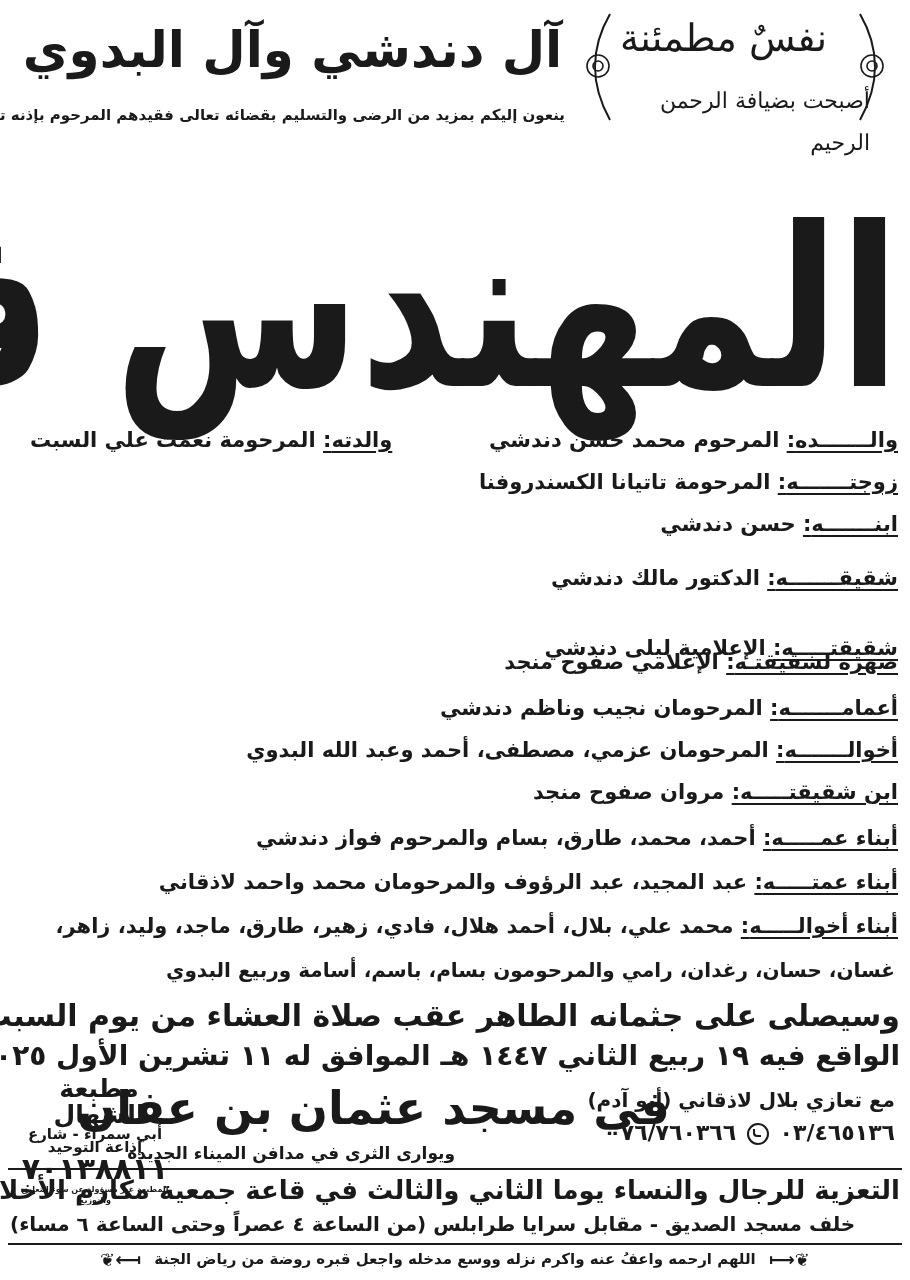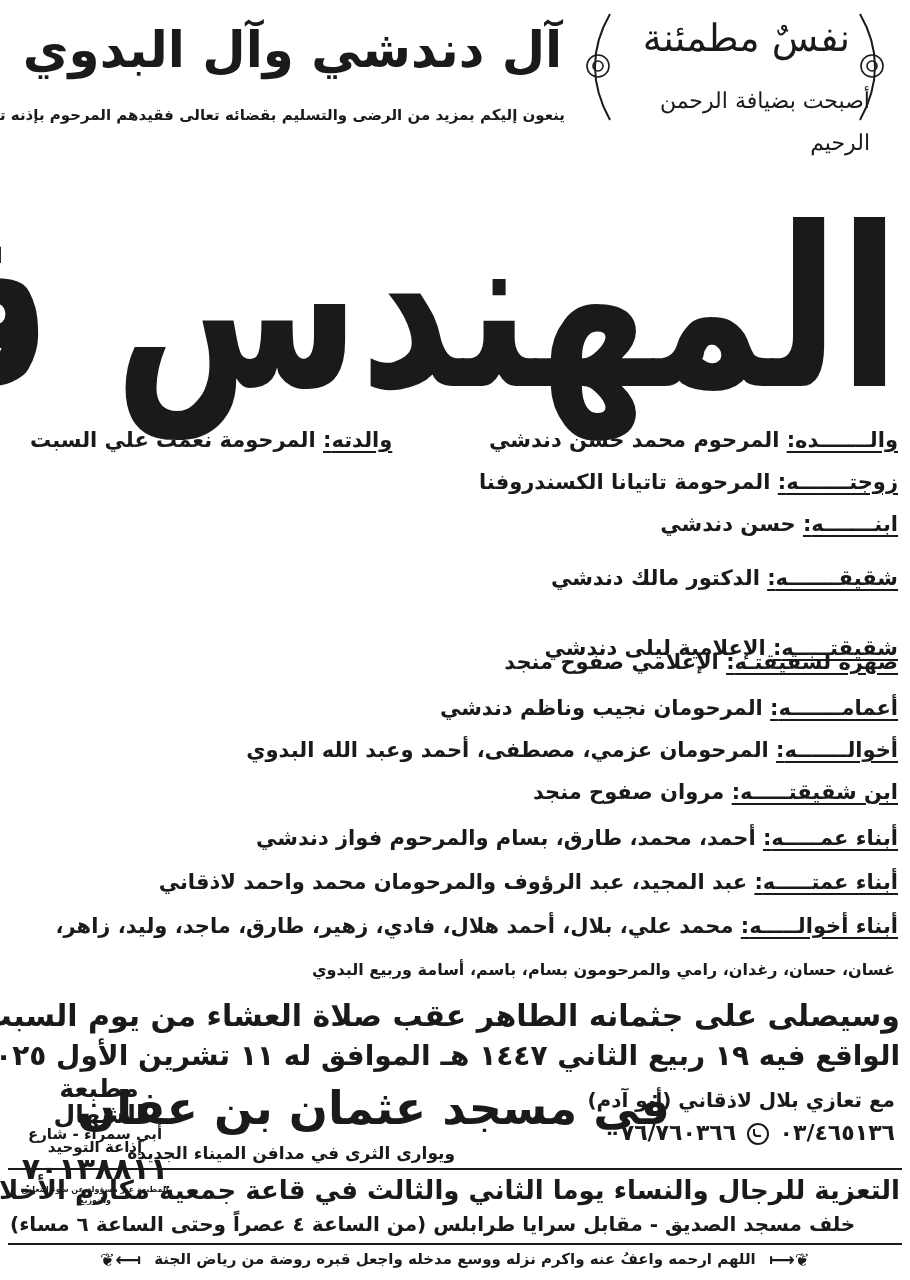--- a/index.html
+++ b/index.html
@@ -3,40 +3,40 @@
 <meta charset="utf-8">
 <style>
   html, body { margin: 0; padding: 0; background: #ffffff; }
   body { width: 910px; height: 1280px; overflow: hidden; position: relative;
          font-family: "DejaVu Sans", sans-serif; color: #1a1a1a; direction: rtl; }
   .abs { position: absolute; }
 
   
   .verse-frame { right: 10px; top: 6px; width: 330px; height: 122px; }
   .verse-frame svg { position: absolute; left: 0; top: 0; }
-  .verse-main { position: absolute; right: 50px; top: 8px; width: 230px; text-align: right;
+  .verse-main { position: absolute; right: 50px; top: 8px; width: 230px; text-align: left;
                 font-family: "DejaVu Serif", serif; font-size: 38px; line-height: 48px; }
   .verse-sub { position: absolute; right: 30px; top: 74px; width: 270px; 
                font-family: "DejaVu Serif", serif; font-size: 22px; line-height: 42px; }
 
   .families { right: 345px; top: 10px; width: 545px; text-align: center;
               font-size: 50px; line-height: 80px; font-weight: bold; letter-spacing: -1px; }
   .announce { right: 345px; top: 100px; width: 560px; text-align: center;
               font-size: 15px; font-weight: bold; line-height: 30px; white-space: nowrap; }
 
   .deceased { right: 10px; top: 135px; width: 890px; text-align: center;
               font-size: 178px; font-weight: bold; line-height: 280px; letter-spacing: -4px;
               transform: scaleY(1.25); transform-origin: center top; white-space: nowrap; }
 
   
   .rel-row { right: 12px; font-size: 21px; font-weight: bold; white-space: nowrap; line-height: 32px; }
   .rel-label { text-decoration: underline; text-underline-offset: 4px; }
   .rel-colon { text-decoration: underline; text-underline-offset: 4px; }
   .mother { left: 30px; top: 424px; font-size: 21px; font-weight: bold; white-space: nowrap; line-height: 32px; }
-  .cont { right: 15px; top: 955px; font-size: 16px; font-weight: bold; white-space: nowrap; line-height: 30px; text-align: right; }
+  .cont { right: 15px; top: 955px; font-size: 20px; font-weight: bold; white-space: nowrap; line-height: 30px; text-align: right; }
 
   .prayer1 { right: 10px; top: 996px; width: 890px; text-align: center; font-size: 30px;
              font-weight: bold; line-height: 40px; white-space: nowrap; }
   .prayer2 { right: 10px; top: 1036px; width: 890px; text-align: center; font-size: 28px;
              font-weight: bold; line-height: 40px; white-space: nowrap; }
 
   
   .mosque { right: 240px; top: 1078px; font-size: 46px; font-weight: bold; line-height: 60px; white-space: nowrap; }
   .condol { right: 15px; top: 1085px; font-size: 20px; font-weight: bold; line-height: 30px; white-space: nowrap; }
   .phones { right: 15px; top: 1118px; font-size: 22px; font-weight: bold; line-height: 30px; white-space: nowrap; }

